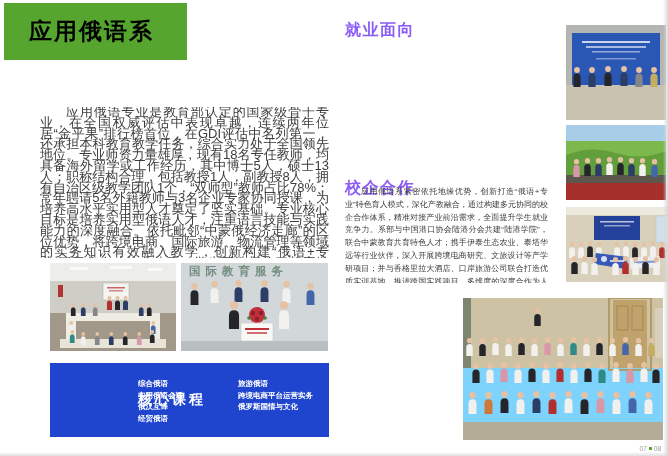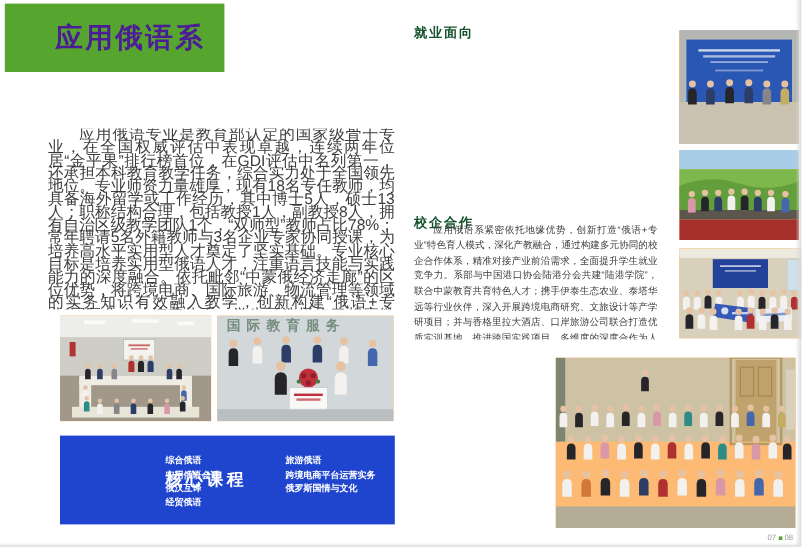--- a/index.html
+++ b/index.html
@@ -6,32 +6,32 @@
   .sheet{
     position:relative;width:668px;height:456px;background:#ffffff;overflow:hidden;
     font-family:"Liberation Sans","DejaVu Sans",sans-serif;color:#3a3a3a;
   }
   
   .banner{
     position:absolute;left:4px;top:3px;width:183px;height:57px;
     background:#55a52f;display:flex;align-items:center;
   }
   .banner h1{
-    margin:0;padding-left:42px;color:#4c1d95;font-size:23px;font-weight:bold;letter-spacing:2px;white-space:nowrap;
+    margin:0;padding-left:25px;color:#000000;font-size:23px;font-weight:bold;letter-spacing:2px;white-space:nowrap;
   }
   .h-green{
-    position:absolute;margin:0;color:#14532d;font-weight:bold;font-size:11px;letter-spacing:1.5px;white-space:nowrap;
+    position:absolute;margin:0;color:#8b5cf6;font-weight:bold;font-size:16px;letter-spacing:1.5px;white-space:nowrap;
   }
   #major-intro-heading{left:40px;top:89px;width:289px;text-align:right;}
   .body-par{
     position:absolute;margin:0;text-align:justify;text-indent:2em;color:#3b3b3b;overflow:hidden;
   }
   #major-intro-text{left:40px;top:107px;width:289px;height:151px;font-size:13px;line-height:10.8px;}
   
-  .photo{position:absolute;overflow:hidden;background:#fdba74;}
+  .photo{position:absolute;overflow:hidden;background:#7dd3fc;}
   #photo-meeting-room{left:50px;top:263px;width:126px;height:88px;}
   #photo-plaque{left:181px;top:263px;width:147px;height:88px;}
   #photo-plaque .walltext{
     position:absolute;left:8px;top:1px;right:2px;margin:0;
     font-size:11.5px;font-weight:bold;letter-spacing:5px;color:#4f6f5a;opacity:.7;
     white-space:nowrap;overflow:hidden;
   }
   #photo-conference{left:566px;top:25px;width:100px;height:95px;}
   #photo-grassland{left:566px;top:125px;width:100px;height:75px;}
   #photo-classroom{left:566px;top:207px;width:102px;height:75px;}

